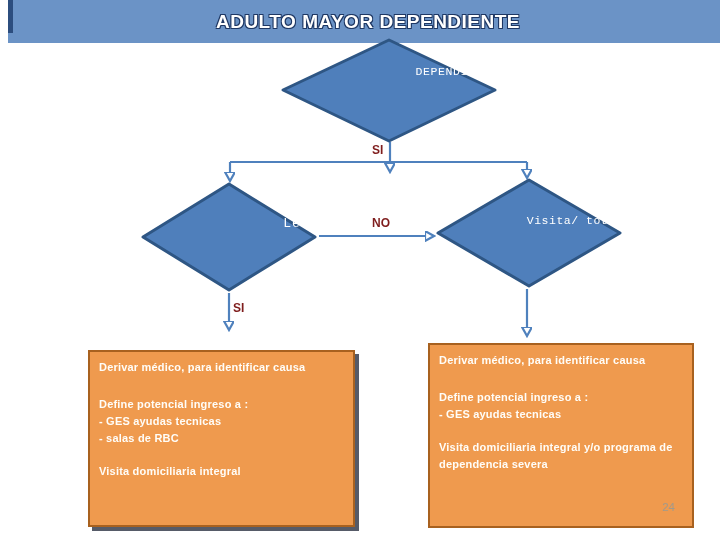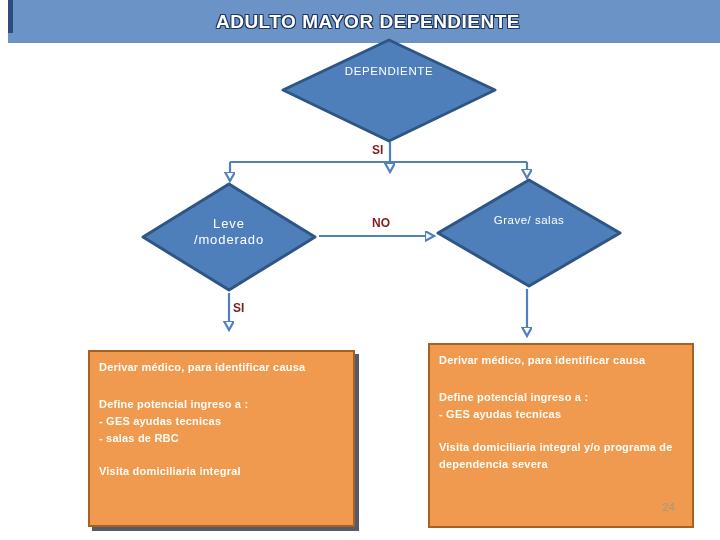--- a/index.html
+++ b/index.html
@@ -28,22 +28,22 @@
   
   .shape{position:absolute;}
   .shape polygon{
     fill:var(--diamond-fill,#4f7fbb);
     stroke:var(--diamond-border,#2e5684);
     stroke-width:3;
     stroke-linejoin:round;
   }
 
   .diamond-label{
-    position:absolute;color:#fff;text-align:center;
-    font-family:Liberation Sans, sans-serif;
+    position:absolute;color:#fff;text-align:right;
+    font-family:Liberation Mono, monospace;
   }
   .lbl-top{left:280px;top:65px;width:218px;font-size:11.5px;letter-spacing:.6px;}
   .lbl-left{left:140px;top:216px;width:178px;font-size:13px;letter-spacing:.9px;line-height:16px;}
   .lbl-right{left:435px;top:214px;width:188px;font-size:11.5px;letter-spacing:.5px;}
 
   .branch-label{
     position:absolute;font-size:12px;font-weight:bold;color:#7f1d1d;
   }
   .si-top{left:372px;top:143px;}
   .no-mid{left:372px;top:216px;}
@@ -101,27 +101,26 @@
   <svg class="shape" style="left:280px;top:38px;" width="218" height="105" viewBox="0 0 218 105">
     <polygon points="109,2 215,52 109,103 3,52"></polygon>
   </svg>
   <div class="diamond-label lbl-top">DEPENDIENTE</div>
 
   <svg class="shape" style="left:140px;top:182px;" width="178" height="110" viewBox="0 0 178 110">
     <polygon points="89,2 175,55 89,108 3,55"></polygon>
   </svg>
   <div class="diamond-label lbl-left">
     <div>Leve</div>
-    <div>/moderado</div>
   </div>
 
   <svg class="shape" style="left:435px;top:178px;" width="188" height="110" viewBox="0 0 188 110">
     <polygon points="94,2 185,55 94,108 3,55"></polygon>
   </svg>
-  <div class="diamond-label lbl-right">Grave/ salas</div>
+  <div class="diamond-label lbl-right">Visita/ total</div>
 
   <div class="branch-label si-top">SI</div>
   <div class="branch-label no-mid">NO</div>
   <div class="branch-label si-left">SI</div>
 
   <div class="action-box box-left">
     <p class="gap-after">Derivar médico, para identificar causa</p>
     <p>Define potencial ingreso a :</p>
     <p>- GES ayudas tecnicas</p>
     <p>- salas de RBC</p>

